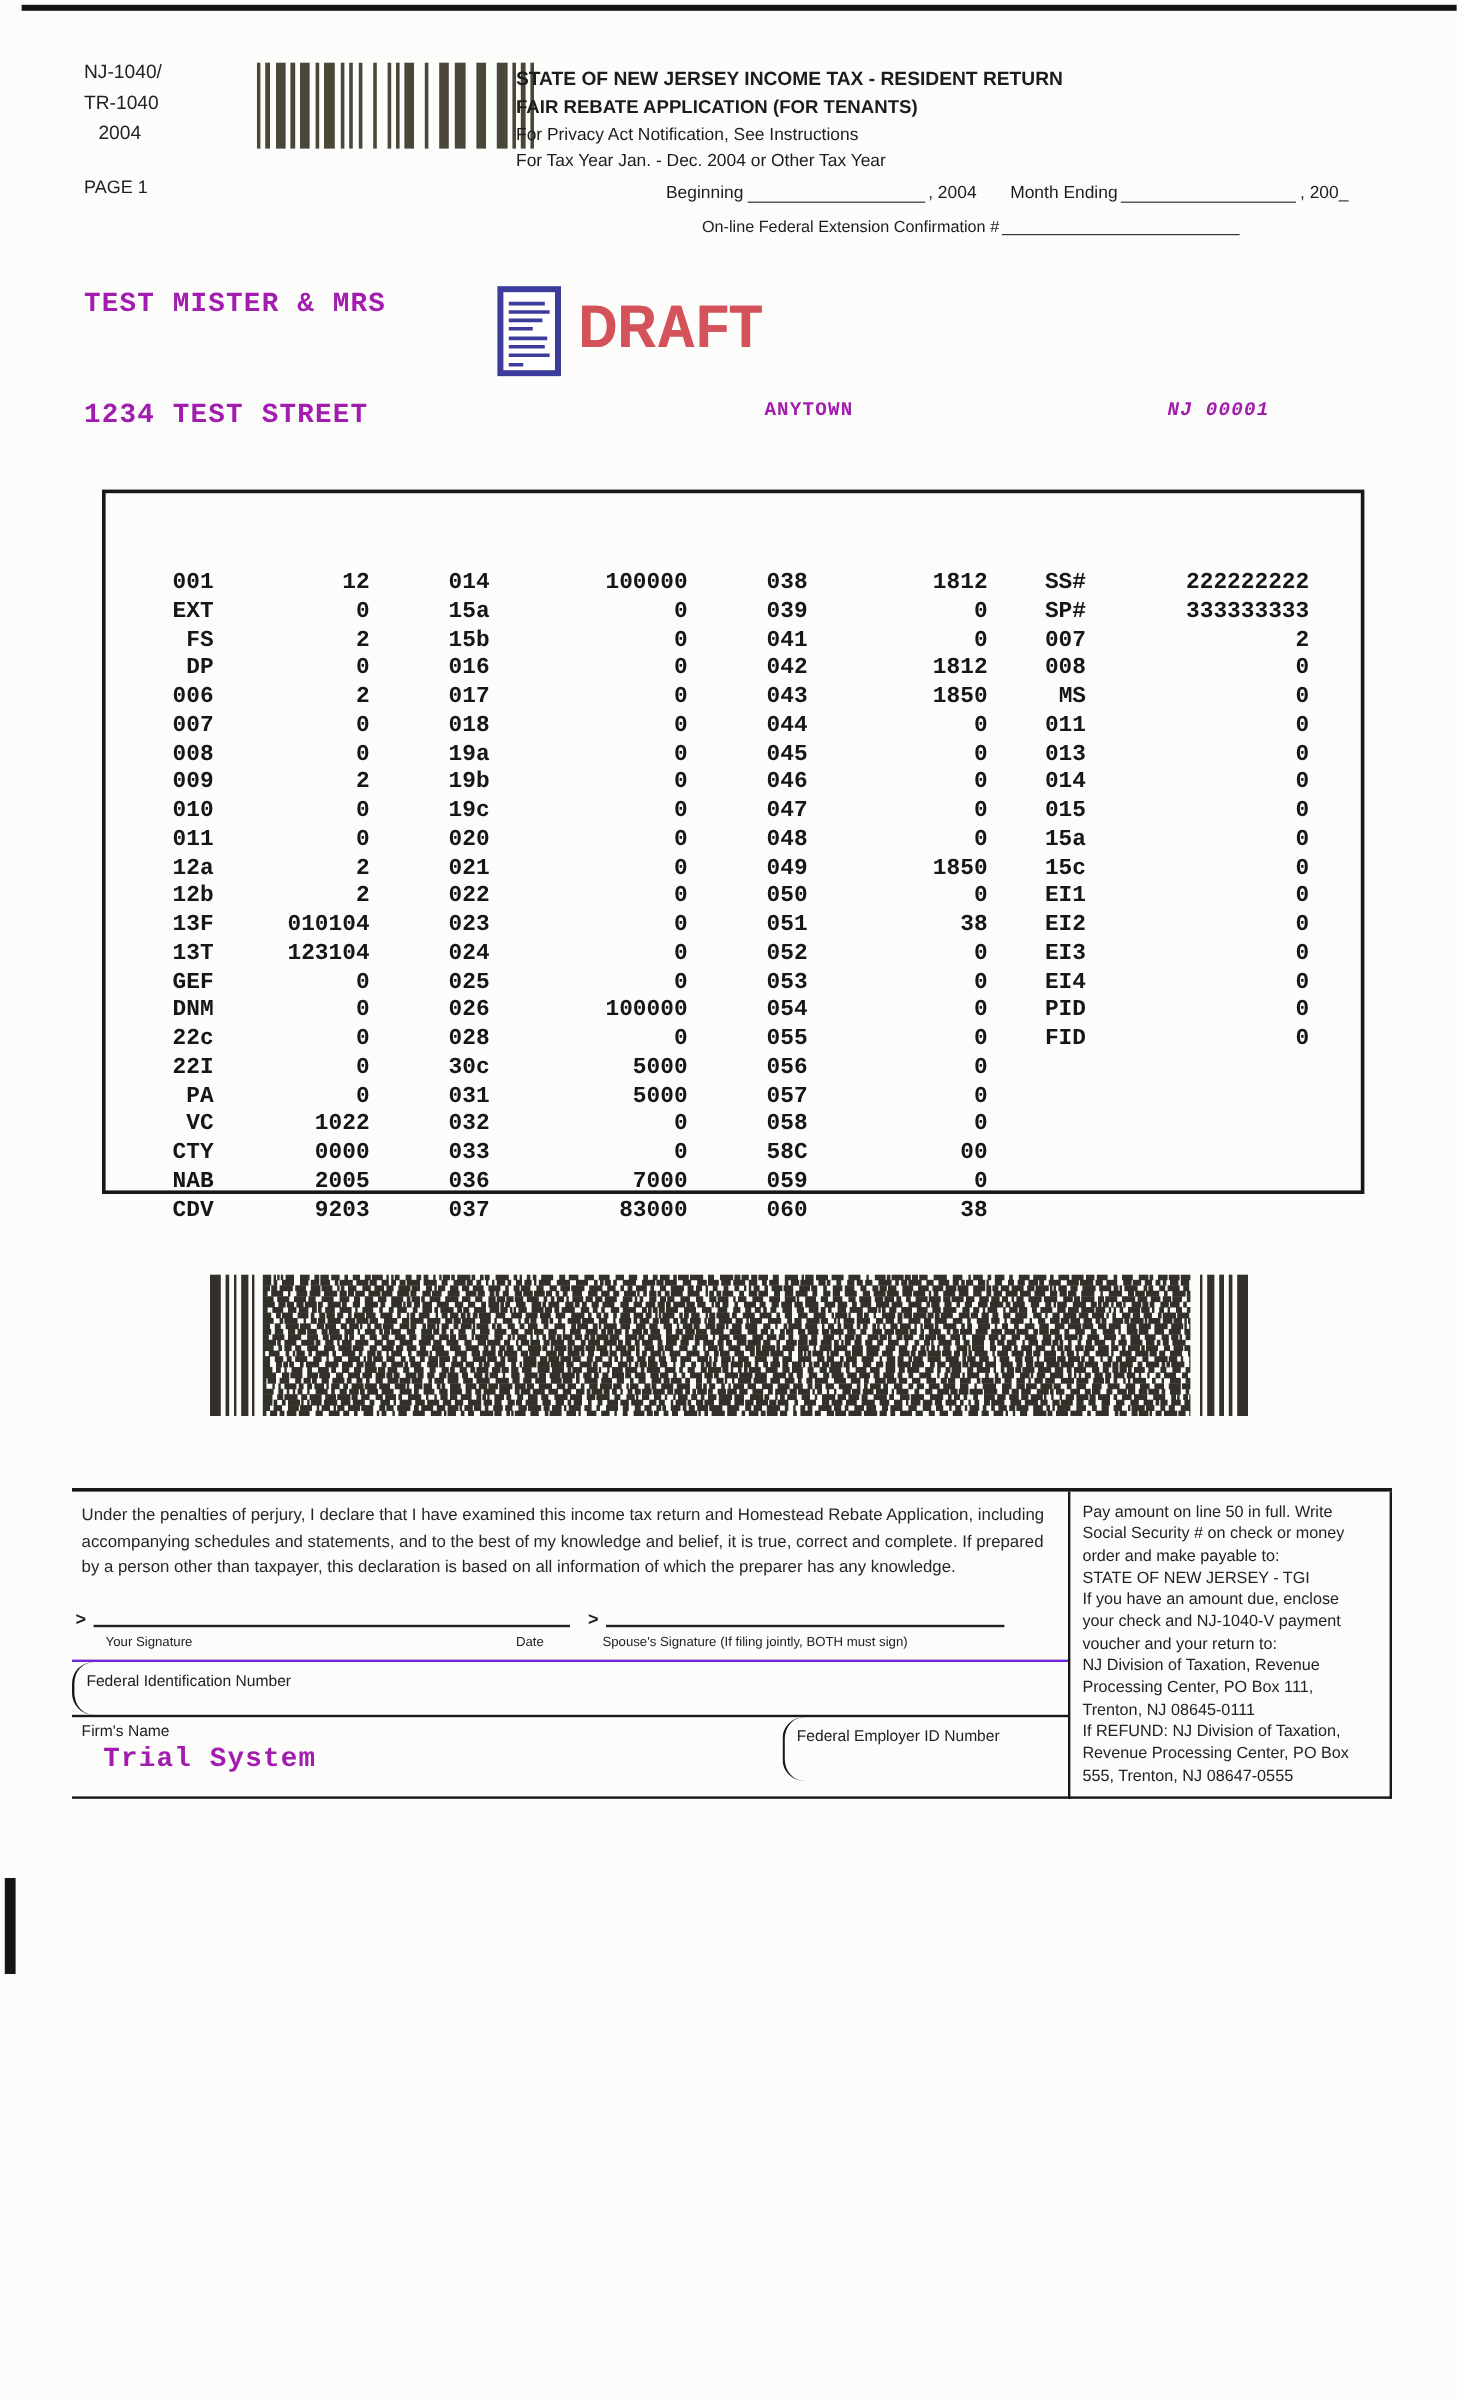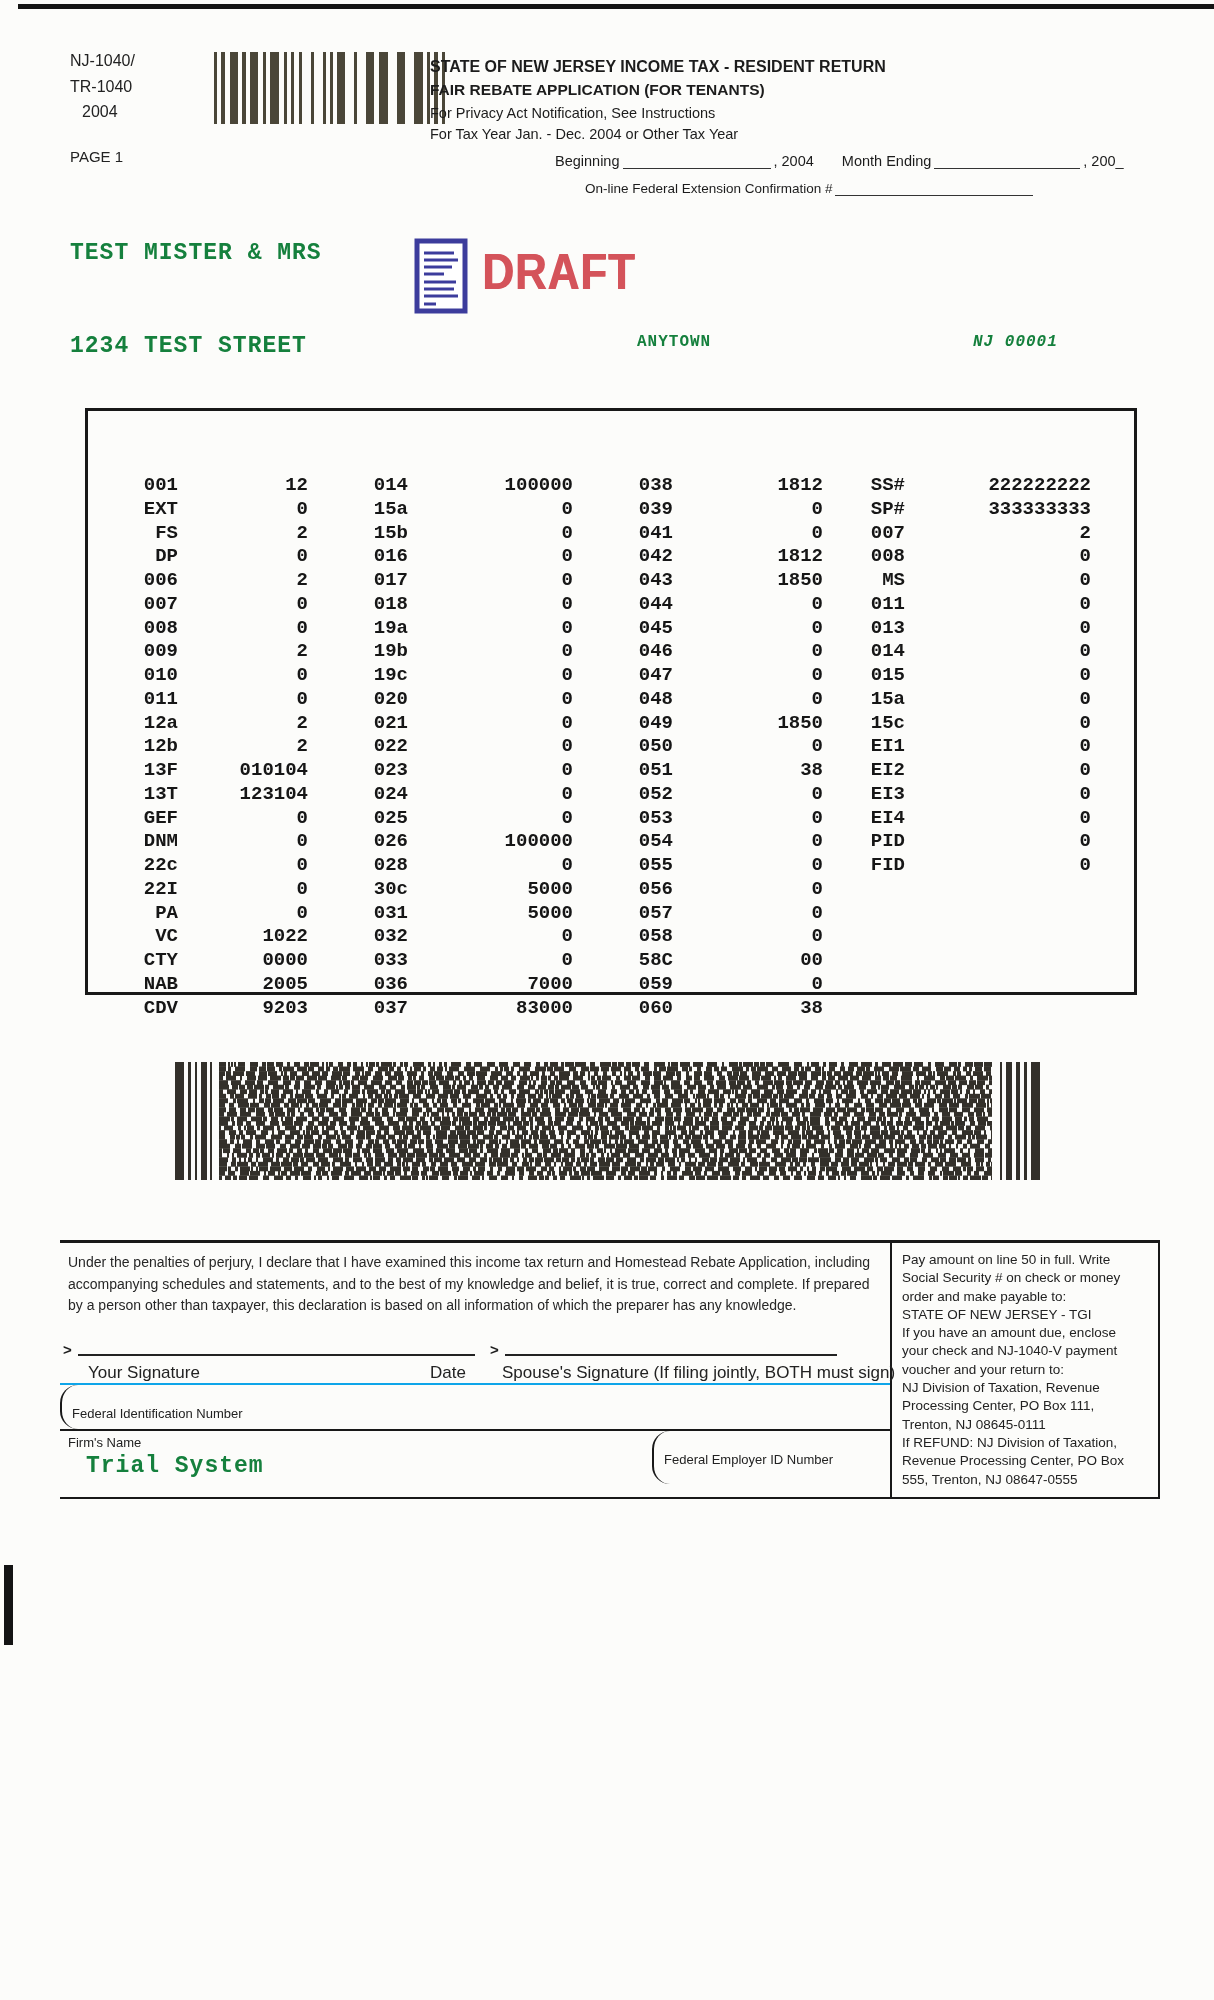--- a/index.html
+++ b/index.html
@@ -24,21 +24,21 @@
   .hdr-center .t3{font-size:14.5px;margin-top:6px;}
   .hdr-center .t4{font-size:14.5px;margin-top:5px;}
   .hdr-begin{left:555px;top:153px;font-size:14.5px;display:flex;align-items:flex-end;white-space:nowrap;}
   .uline{display:inline-block;border-bottom:1.6px solid #333;height:14px;}
   .hdr-begin .u1{width:148px;margin:0 3px;}
   .hdr-begin .sp{width:28px;}
   .hdr-begin .u2{width:146px;margin:0 3px;}
   .hdr-ext{left:585px;top:181px;font-size:13.5px;display:flex;align-items:flex-end;white-space:nowrap;}
   .hdr-ext .u3{width:198px;margin-left:2px;}
   
-  .mono{font-family:"Liberation Mono","DejaVu Sans Mono",monospace;font-weight:bold;color:#15803d;}
+  .mono{font-family:"Liberation Mono","DejaVu Sans Mono",monospace;font-weight:bold;color:#a21caf;}
   .tp-name{left:70px;top:240px;font-size:23px;letter-spacing:1px;}
   .tp-street{left:70px;top:333px;font-size:23px;letter-spacing:1px;}
   .tp-city{left:637px;top:333px;font-size:16px;letter-spacing:1px;}
   .tp-zip{left:973px;top:333px;font-size:16px;letter-spacing:1px;font-style:italic;}
   
   .stamp-icon{left:414px;top:238px;width:54px;height:76px;}
   .stamp-text{
     left:482px;top:243px;font-size:50px;font-weight:bold;letter-spacing:1px;
     color:#d2474e;opacity:.93;transform:scaleX(.88);transform-origin:left top;
     text-shadow:1px 0 0 #d2474e;
@@ -56,27 +56,27 @@
   .bar2wrap{left:175px;top:1062px;width:865px;height:118px;}
   
   .bottom{left:60px;top:1240px;width:1100px;display:flex;border-top:3px solid #181818;}
   .b-left{width:830px;box-sizing:border-box;border-bottom:2px solid #181818;}
   .decl{height:92px;box-sizing:border-box;padding:9px 14px 0 8px;font-size:14px;line-height:1.55;color:#262626;}
   .sigrow{height:25px;position:relative;}
   .arrow{font-size:15px;font-weight:bold;position:absolute;bottom:2px;}
   .a1{left:3px;} .a2{left:430px;}
   .sline{position:absolute;bottom:4px;border-bottom:2px solid #222;}
   .s1{left:18px;width:397px;} .s2{left:445px;width:332px;}
-  .siglabels{height:23px;position:relative;border-bottom:2px solid #0ea5e9;font-size:17px;color:#222;}
+  .siglabels{height:23px;position:relative;border-bottom:2px solid #6d28d9;font-size:11px;color:#222;}
   .lab{position:absolute;top:3px;white-space:nowrap;}
   .l-your{left:28px;} .l-date{left:370px;} .l-spouse{left:442px;}
   .prep{height:44px;display:flex;border-bottom:2px solid #181818;}
   .firm{height:53px;display:flex;}
   .cell-l{flex:1;padding:4px 8px;font-size:13px;color:#222;}
-  .cell-r{width:238px;box-sizing:border-box;border-left:2px solid #181818;padding:21px 10px;font-size:13px;color:#222;border-radius:18px;}
+  .cell-r{width:238px;box-sizing:border-box;border-left:2px solid #181818;padding:8px 10px;font-size:13px;color:#222;border-radius:18px;}
   .firmname{font-size:23px;letter-spacing:1px;margin:3px 0 0 18px;}
   .b-right{width:270px;box-sizing:border-box;border-left:2px solid #181818;border-right:2px solid #181818;border-bottom:2px solid #181818;padding:8px 10px;font-size:13.5px;line-height:18.3px;color:#222;white-space:pre-line;}
   svg{display:block;}
 </style>
 </head>
 <body>
 
 <div class="abs topline"></div>
 <div class="abs lefttick"></div>
 

